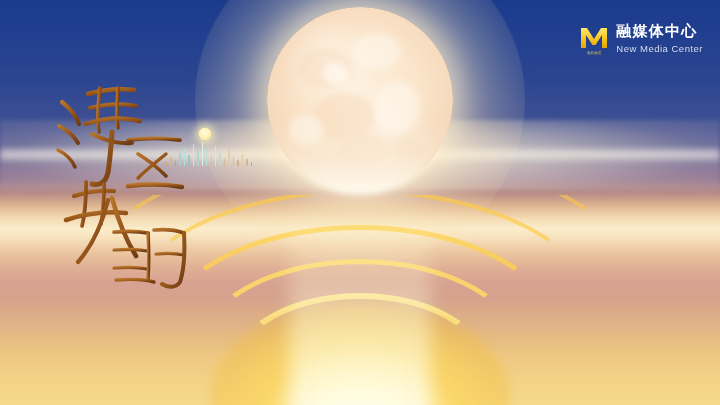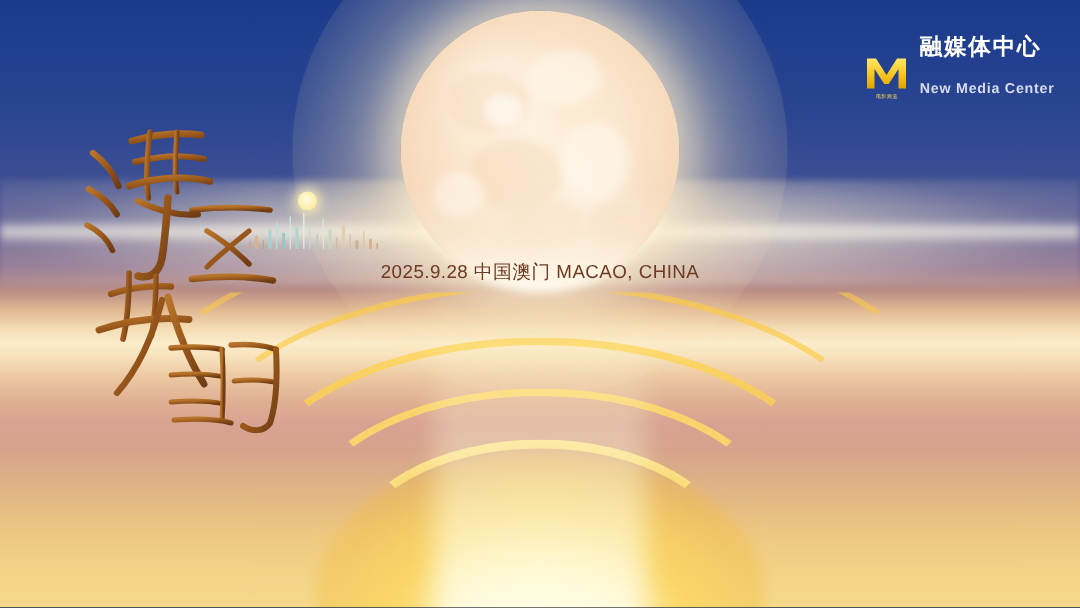--- a/index.html
+++ b/index.html
@@ -187,37 +187,37 @@
     margin-top:9px;
     font-size:12.5px;font-weight:700;letter-spacing:2.4px;
     color:#cf4a22;
     text-shadow:0 1px 1px rgba(255,240,215,.55);
     white-space:nowrap;
   }
 
   
   .logo{
     position:absolute;right:17px;top:24px;
-    display:flex;align-items:flex-end;gap:7px;
+    display:flex;align-items:flex-start;gap:7px;
   }
   .logo-mark{position:relative;width:30px;height:30px;}
   .logo-mark svg{display:block;}
   .logo-sub-cn{
     position:absolute;left:50%;bottom:-1px;transform:translateX(-50%);
     font-size:3.4px;letter-spacing:.2px;color:#f3d24a;white-space:nowrap;
     font-family:"DejaVu Sans",sans-serif;
   }
   .logo-text{line-height:1;}
   .logo-cn{
     font-family:"DejaVu Sans",sans-serif;
     font-size:15px;font-weight:700;color:#ffffff;letter-spacing:1.2px;
   }
   .logo-en{
-    margin-top:16px;
-    font-size:9.5px;font-weight:700;color:#d7dced;letter-spacing:.5px;
+    margin-top:5px;
+    font-size:9.5px;font-weight:400;color:#d7dced;letter-spacing:.5px;
   }
 </style>
 </head>
 <body>
 
 <div id="poster">
 
   <div class="sky"></div>
   <div class="horizon-glow"></div>
   <div class="horizon-line"></div>
@@ -324,21 +324,20 @@
     <i style="height:8px;background:#d3bb97;"></i>
     <i style="height:16px;background:#e3cda4;"></i>
     <i style="height:10px;background:#d9c097;"></i>
     <i style="height:6px;background:#cdae86;"></i>
     <i style="height:12px;background:#e0c79c;"></i>
     <i style="height:7px;background:#d2b18b;"></i>
     <i style="height:4px;background:#c5a47f;"></i>
   </div>
 
   <div class="title-block">
-    <div class="title-date">2025.9.28 中国澳门 MACAO, CHINA</div>
   </div>
 
   <div class="logo">
     <div class="logo-mark">
       <svg viewBox="0 0 30 30" width="30" height="30" aria-hidden="true">
         <defs>
           <linearGradient id="mg" x1="0" y1="0" x2="0" y2="1">
             <stop offset="0%" stop-color="#ffe96a"></stop>
             <stop offset="55%" stop-color="#f6c41f"></stop>
             <stop offset="100%" stop-color="#e0a406"></stop>

